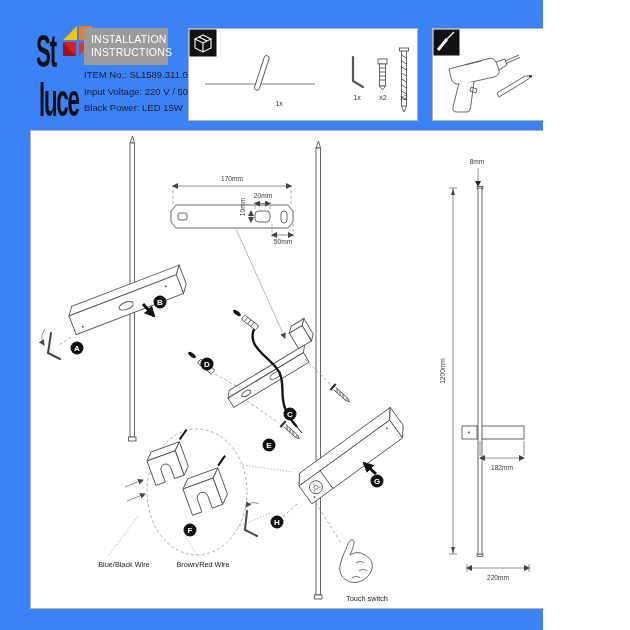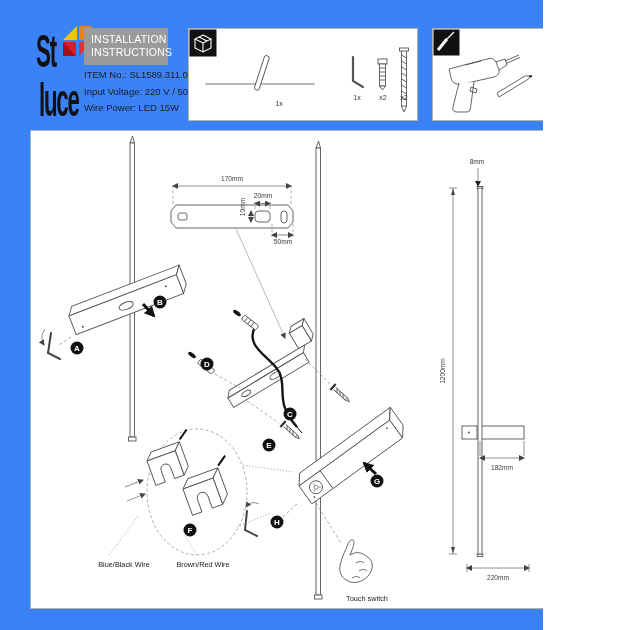--- a/index.html
+++ b/index.html
@@ -48,21 +48,21 @@
   </div>
 
   <div id="title-box">
     <div>INSTALLATION</div>
     <div>INSTRUCTIONS</div>
   </div>
 
   <div id="product-info">
     <div>ITEM No.: SL1589.311.01</div>
     <div>Input Voltage: 220 V / 50Hz</div>
-    <div>Wire Power: LED 15W</div>
+    <div>Black Power: LED 15W</div>
   </div>
 
   <div class="box" style="left:188px;top:28px;width:228px;height:91px;">
     <svg width="226" height="89" viewBox="0 0 226 89">
       <g>
         <rect x="0.5" y="0.5" width="27" height="27" fill="#111"></rect>
         <g stroke="#fff" fill="none" stroke-width="1.1">
           <polygon points="14,6 22,10 14,14 6,10"></polygon>
           <path d="M6,10 V19 L14,23 L22,19 V10 M14,14 V23 M10,8 L18,12"></path>
         </g>

